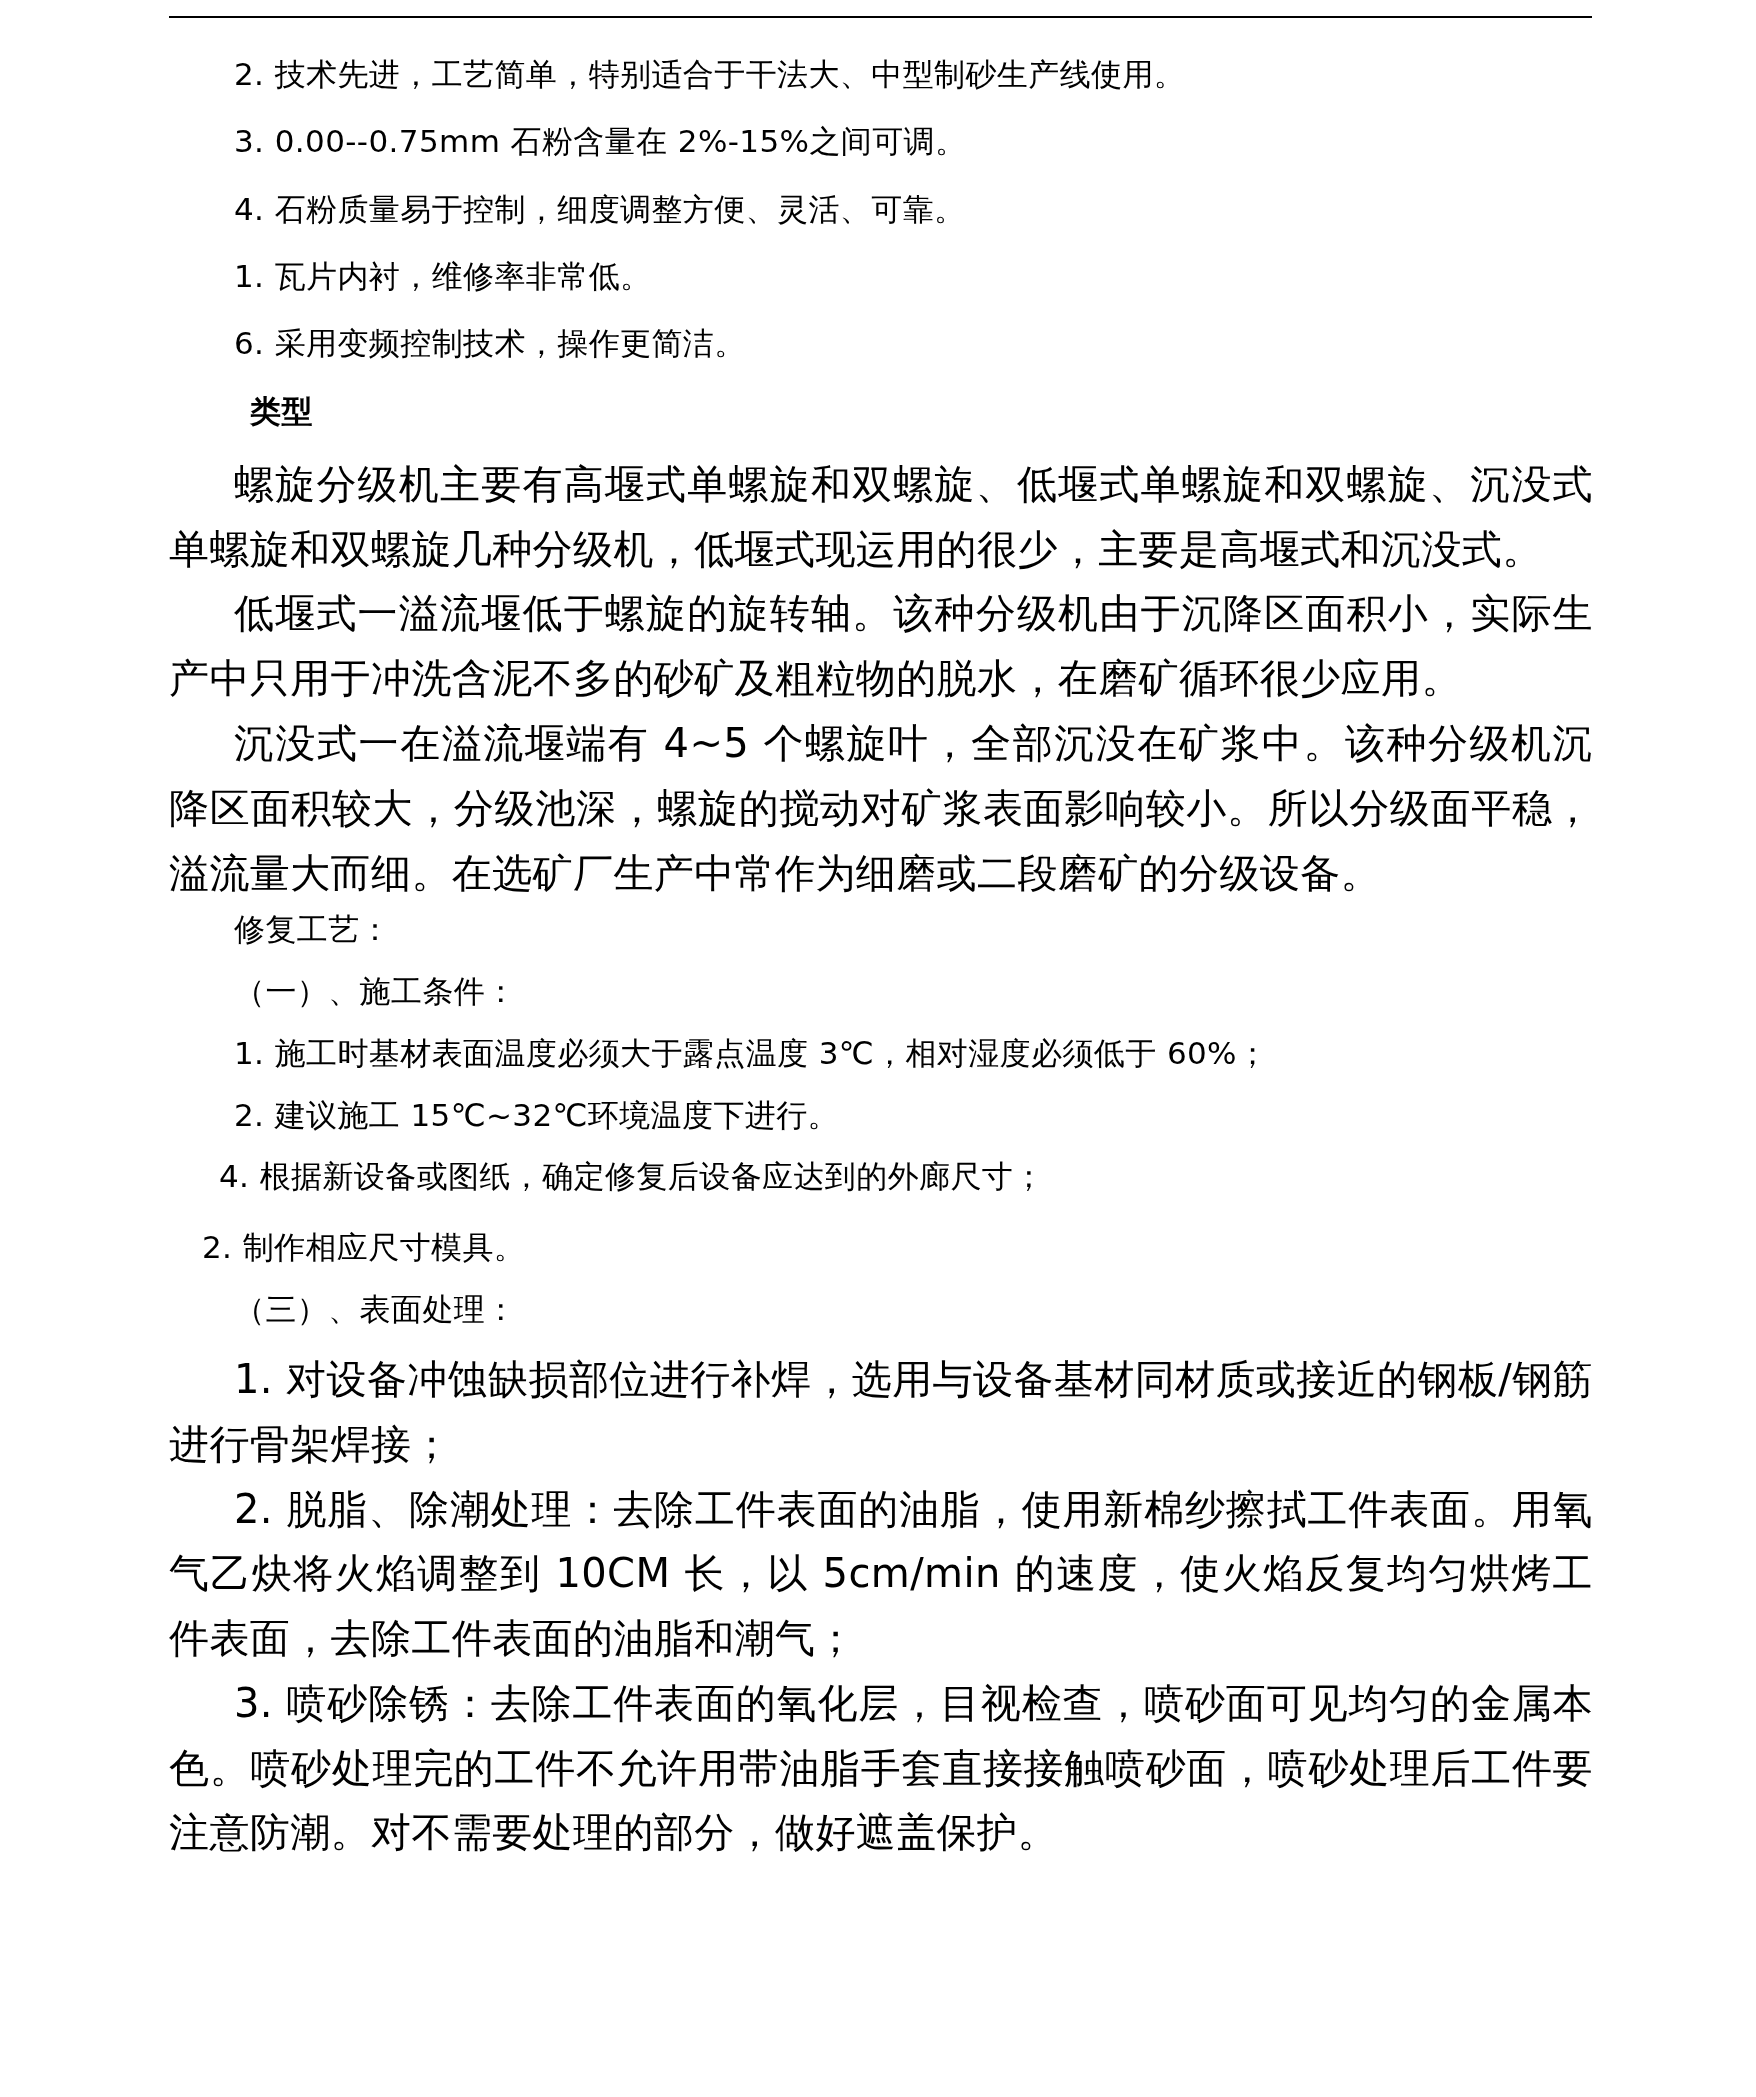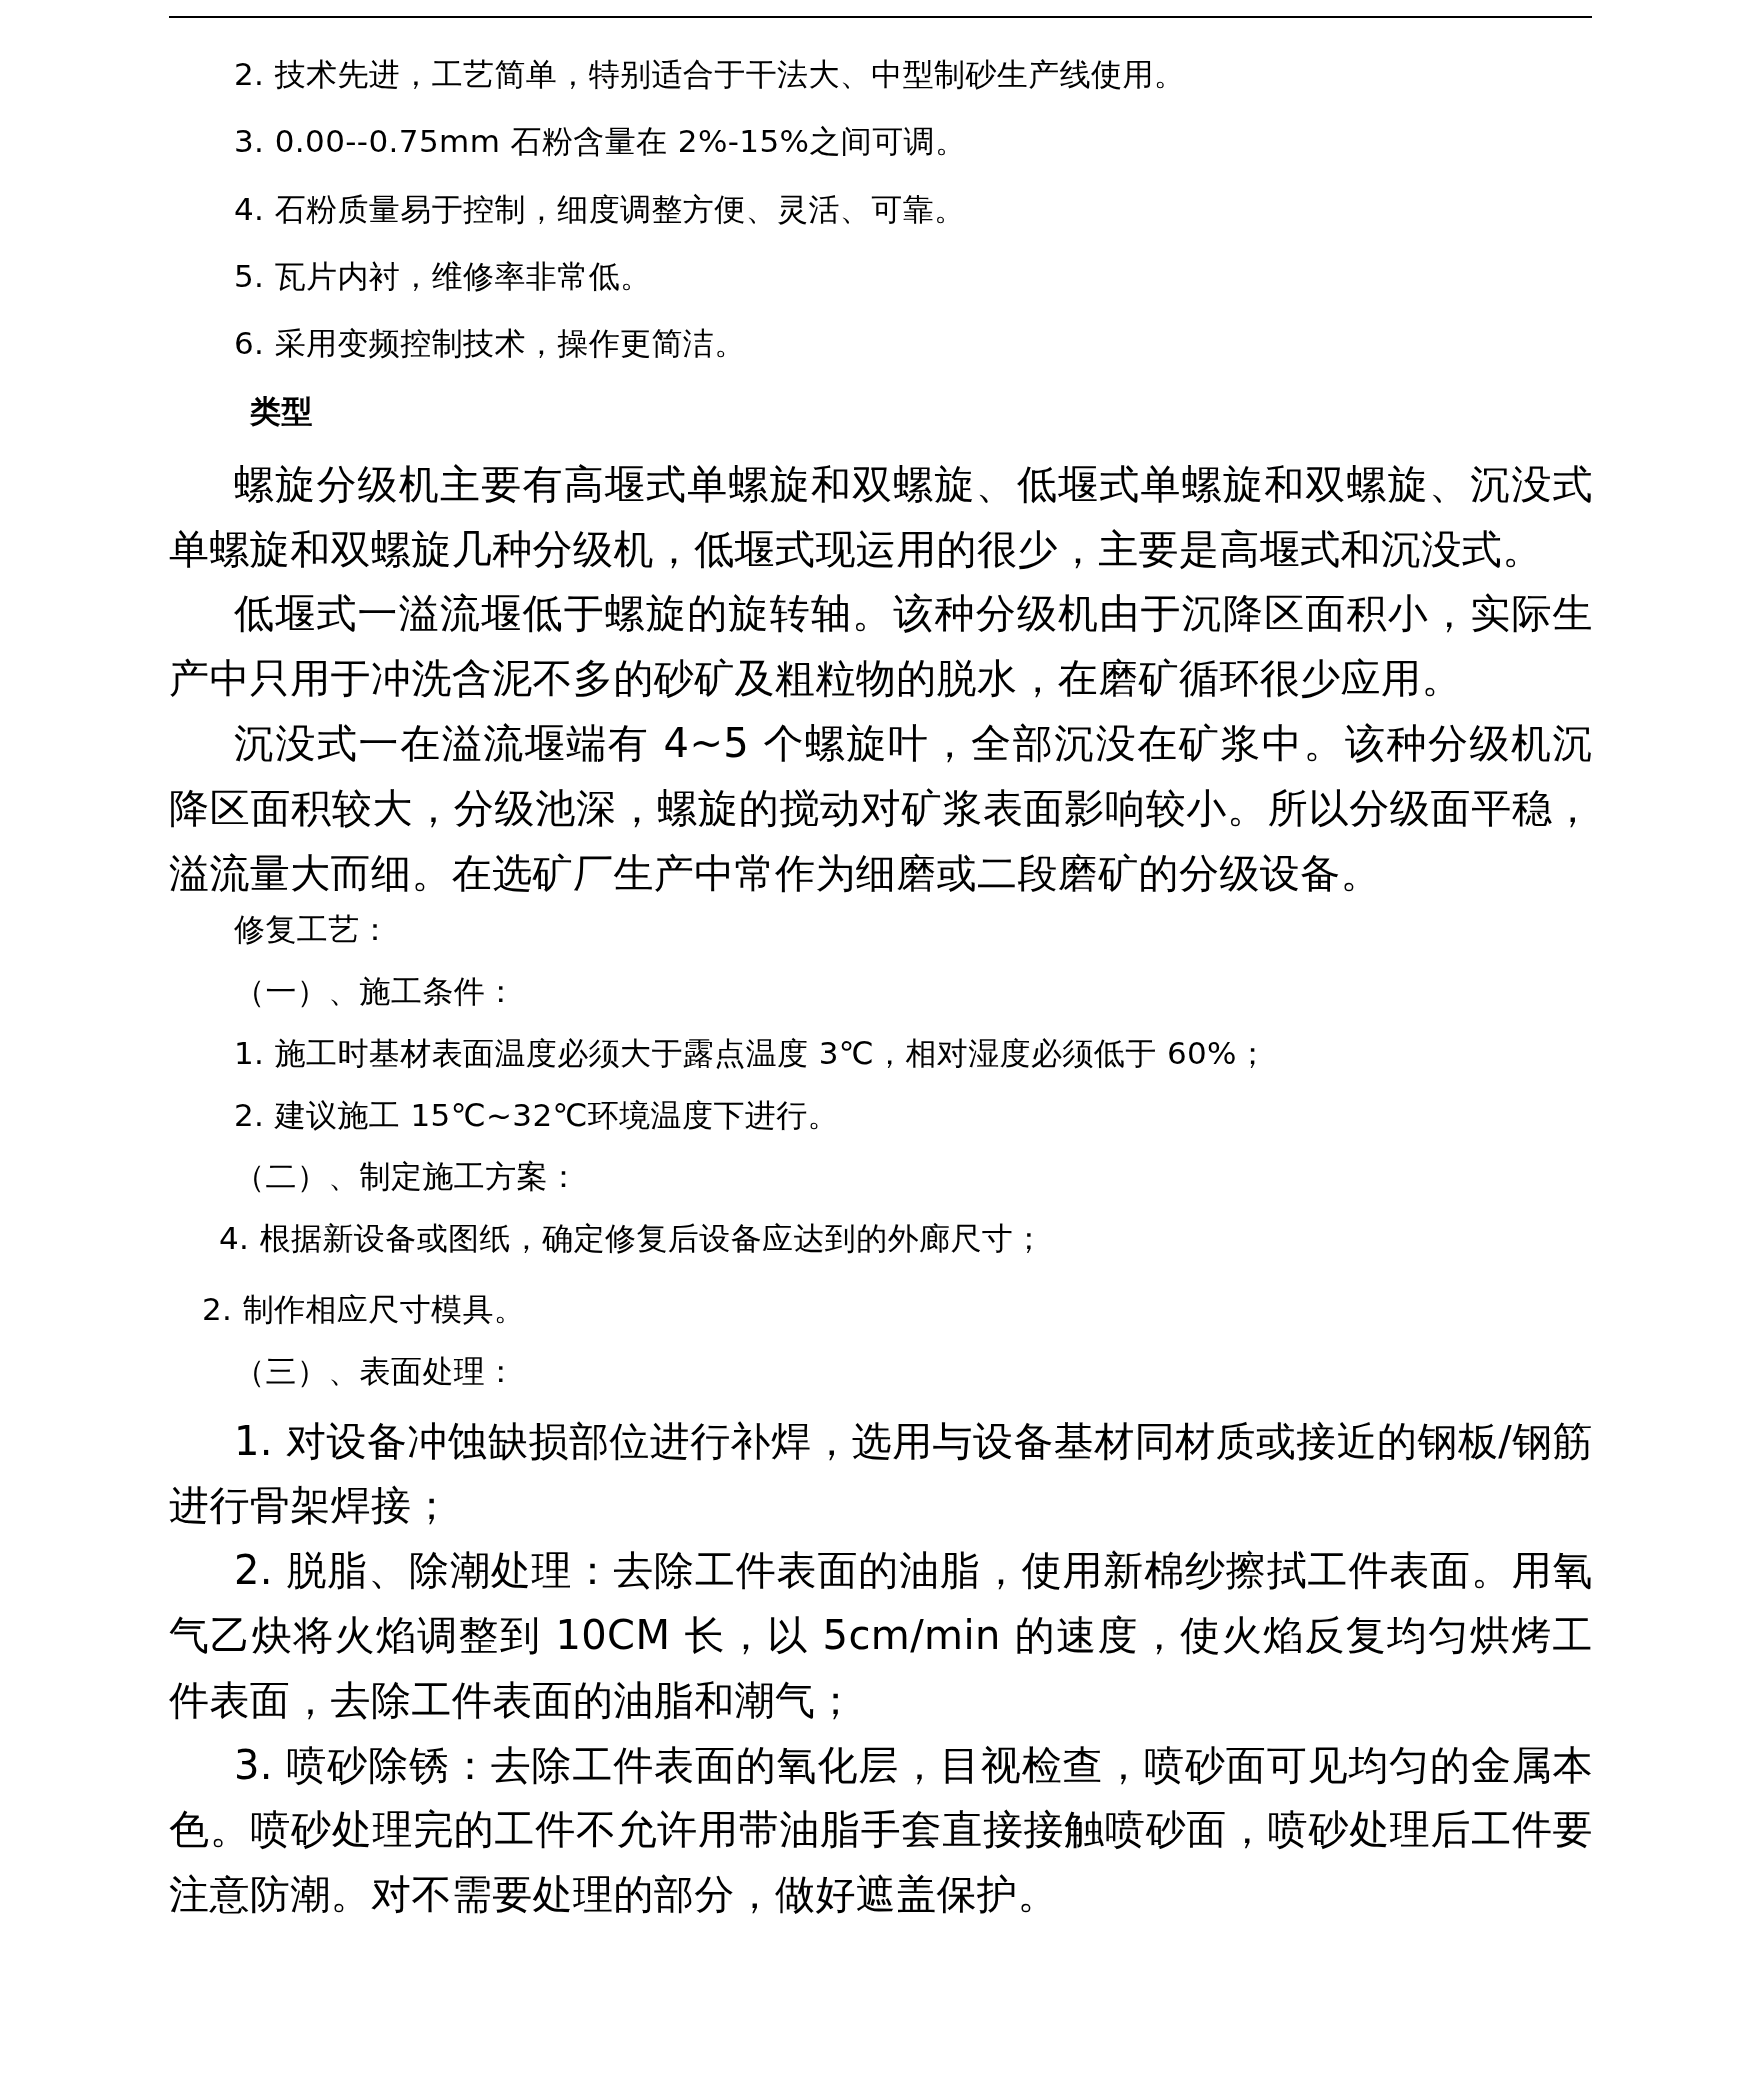--- a/index.html
+++ b/index.html
@@ -75,35 +75,34 @@
 
 <div class="page">
 
   <div class="top-rule"></div>
 
   <div class="content">
 
     <p class="indent gap-md">2. 技术先进，工艺简单，特别适合于干法大、中型制砂生产线使用。</p>
     <p class="indent gap-md">3.  0.00--0.75mm 石粉含量在 2%-15%之间可调。</p>
     <p class="indent gap-md">4. 石粉质量易于控制，细度调整方便、灵活、可靠。</p>
-    <p class="indent gap-md">5. 瓦片内衬，维修率非常低。</p>
+    <p class="indent gap-md">1. 瓦片内衬，维修率非常低。</p>
     <p class="indent gap-md">6. 采用变频控制技术，操作更简洁。</p>
 
     <p class="heading gap-sm">类型</p>
 
     <p class="body-block gap-sm">螺旋分级机主要有高堰式单螺旋和双螺旋、低堰式单螺旋和双螺旋、沉没式单螺旋和双螺旋几种分级机，低堰式现运用的很少，主要是高堰式和沉没式。</p>
     <p class="body-block gap-sm">低堰式一溢流堰低于螺旋的旋转轴。该种分级机由于沉降区面积小，实际生产中只用于冲洗含泥不多的砂矿及粗粒物的脱水，在磨矿循环很少应用。</p>
     <p class="body-block gap-sm">沉没式一在溢流堰端有 4~5 个螺旋叶，全部沉没在矿浆中。该种分级机沉降区面积较大，分级池深，螺旋的搅动对矿浆表面影响较小。所以分级面平稳，溢流量大而细。在选矿厂生产中常作为细磨或二段磨矿的分级设备。</p>
 
     <p class="indent gap-sm">修复工艺：</p>
 
     <p class="indent gap-sm">（一）、施工条件：</p>
     <p class="indent gap-sm">1. 施工时基材表面温度必须大于露点温度 3℃，相对湿度必须低于 60%；</p>
     <p class="indent gap-sm">2. 建议施工 15℃~32℃环境温度下进行。</p>
-    <p class="indent gap-sm">（二）、制定施工方案：</p>
     <p class="indent-mid">4. 根据新设备或图纸，确定修复后设备应达到的外廊尺寸；</p>
     <p class="indent-small gap-sm">2. 制作相应尺寸模具。</p>
     <p class="indent gap-sm">（三）、表面处理：</p>
     <p class="body-block gap-sm">1.  对设备冲蚀缺损部位进行补焊，选用与设备基材同材质或接近的钢板/钢筋进行骨架焊接；</p>
     <p class="body-block gap-sm">2.  脱脂、除潮处理：去除工件表面的油脂，使用新棉纱擦拭工件表面。用氧气乙炔将火焰调整到 10CM 长，以 5cm/min 的速度，使火焰反复均匀烘烤工件表面，去除工件表面的油脂和潮气；</p>
     <p class="body-block">3.  喷砂除锈：去除工件表面的氧化层，目视检查，喷砂面可见均匀的金属本色。喷砂处理完的工件不允许用带油脂手套直接接触喷砂面，喷砂处理后工件要注意防潮。对不需要处理的部分，做好遮盖保护。</p>
 
   </div>
 </div>
 

